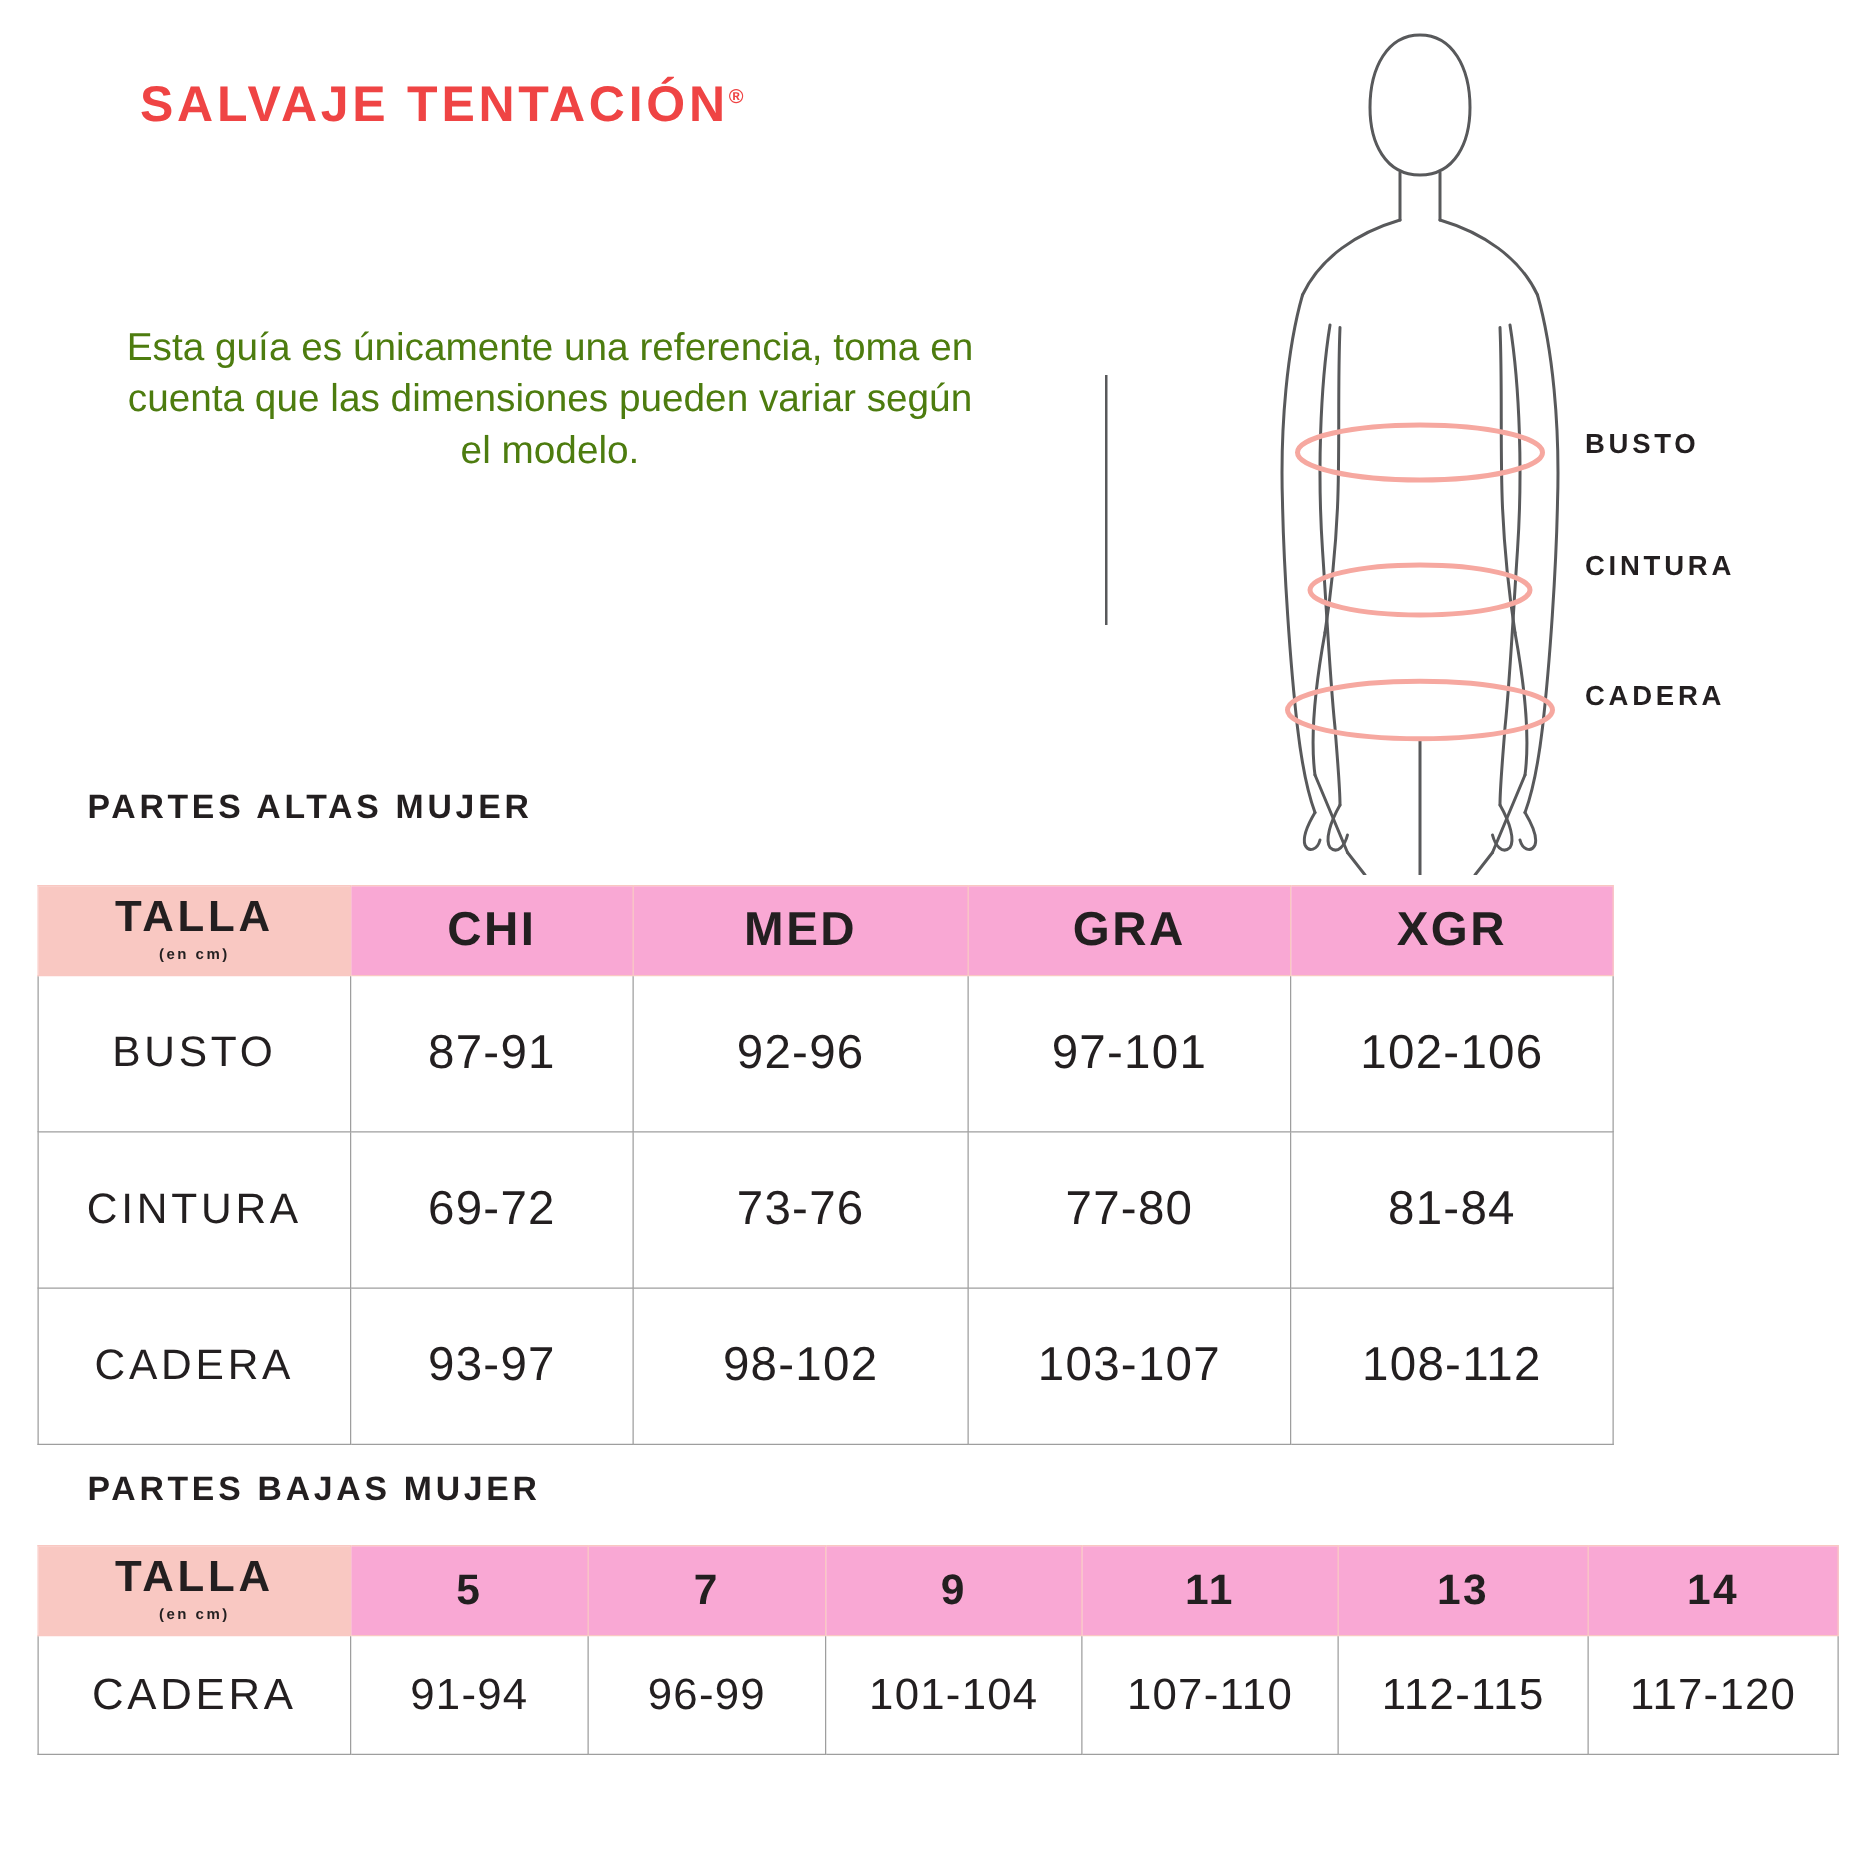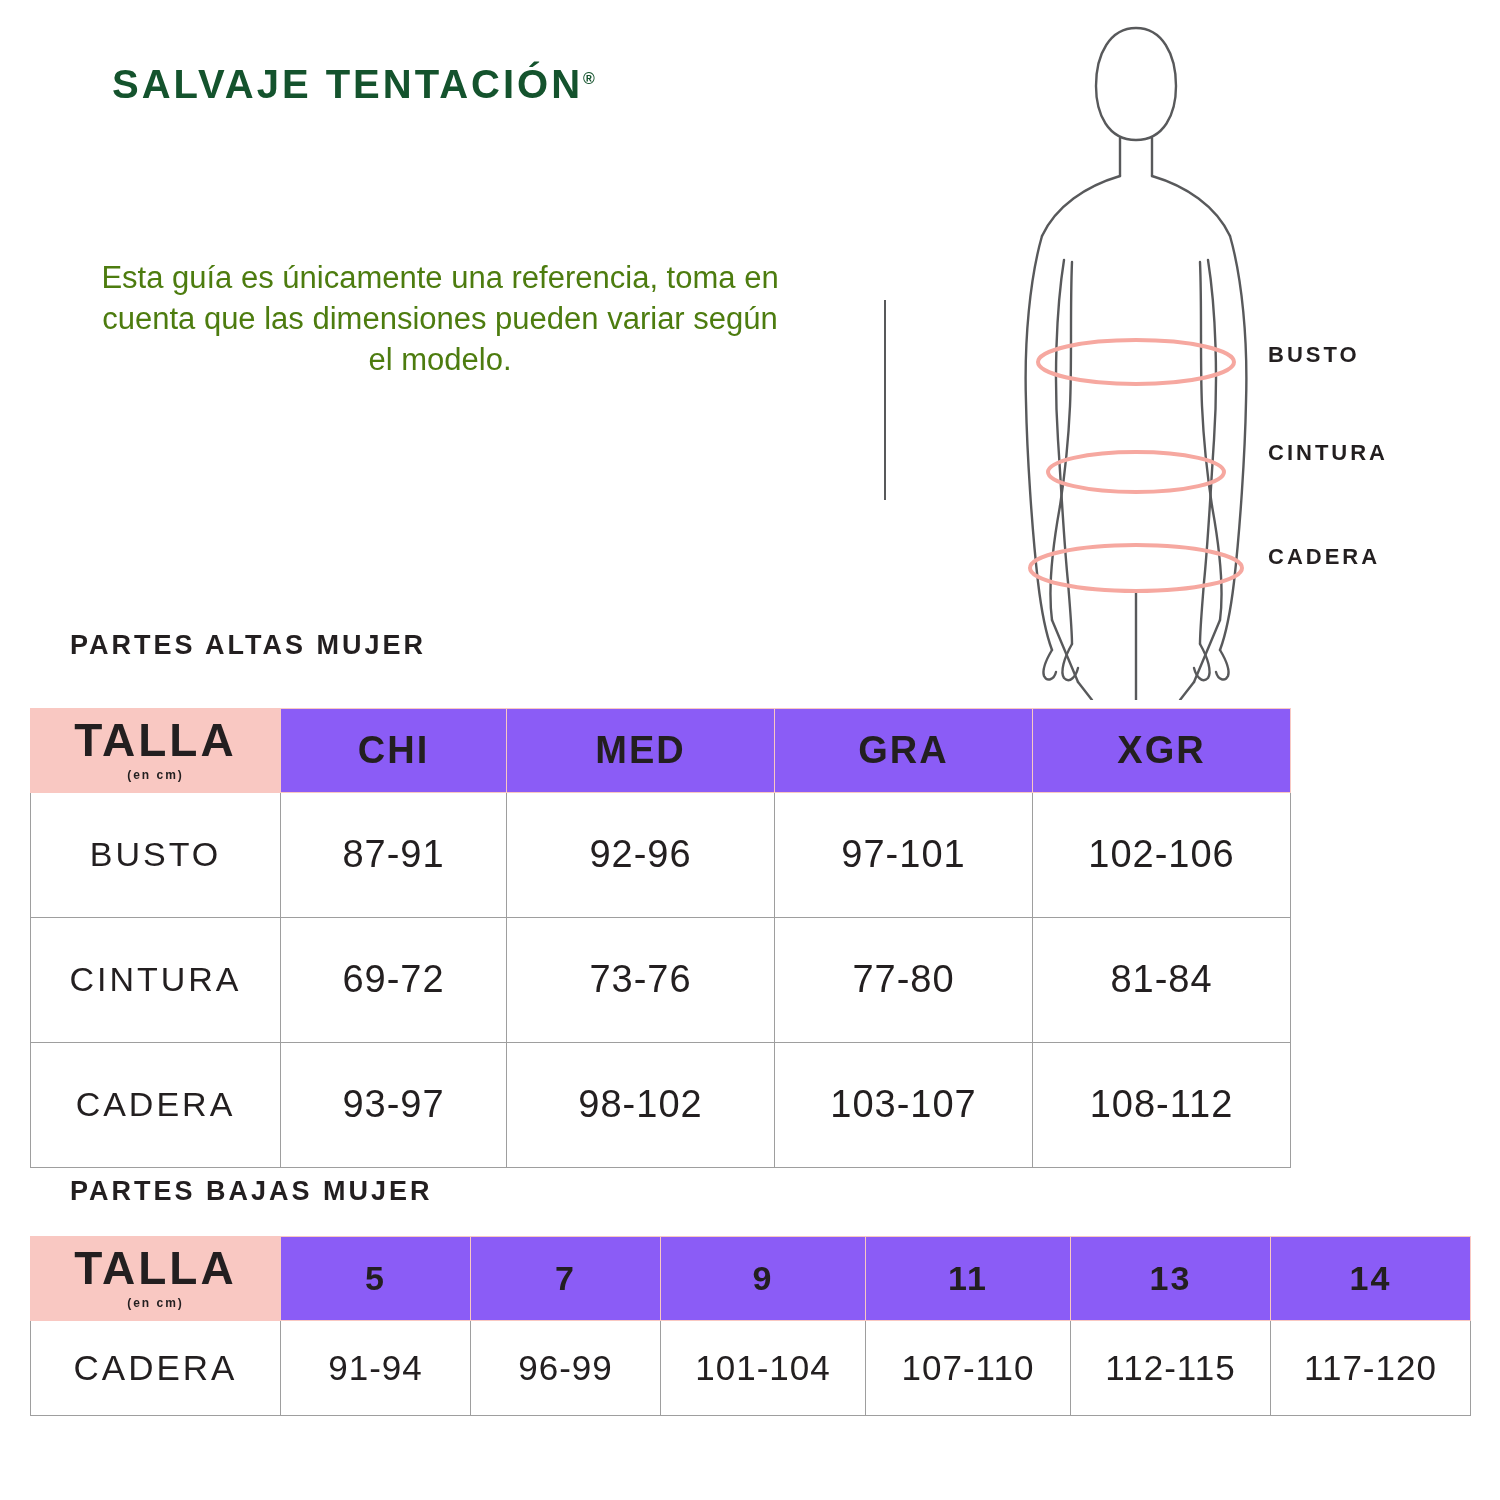--- a/index.html
+++ b/index.html
@@ -17,21 +17,21 @@
   }
 
   
   .brand {
     position: absolute;
     left: 112px;
     top: 62px;
     font-size: 40px;
     font-weight: bold;
     letter-spacing: 3px;
-    color: #14532d;
+    color: #ef4444;
     white-space: nowrap;
   }
   .brand .reg {
     font-size: 16px;
     vertical-align: super;
     letter-spacing: 0;
   }
 
   
   .intro {
@@ -122,37 +122,37 @@
     top: 1236px;
     width: 1440px;
   }
   table td, table th {
     border: 1px solid #9e9e9e;
     text-align: center;
     color: #231f20;
     font-weight: normal;
   }
   .hdr-cell {
-    background: #8b5cf6;
+    background: #f9a8d4;
     border: 1px solid #f9c8c2 !important;
     font-size: 38px;
     font-weight: bold;
     letter-spacing: 2px;
     color: #231f20;
   }
   .hdr-cell.small-num { font-size: 34px; }
   .talla-cell {
     background: #f9c8c2;
     border: 1px solid #f9c8c2 !important;
     text-align: center;
     padding: 6px 0 10px;
   }
   .talla-main {
     display: block;
-    font-size: 46px;
+    font-size: 35px;
     font-weight: bold;
     letter-spacing: 3px;
     line-height: 1.1;
   }
   .talla-sub {
     display: block;
     font-size: 12px;
     font-weight: bold;
     letter-spacing: 2px;
     margin-top: 2px;

